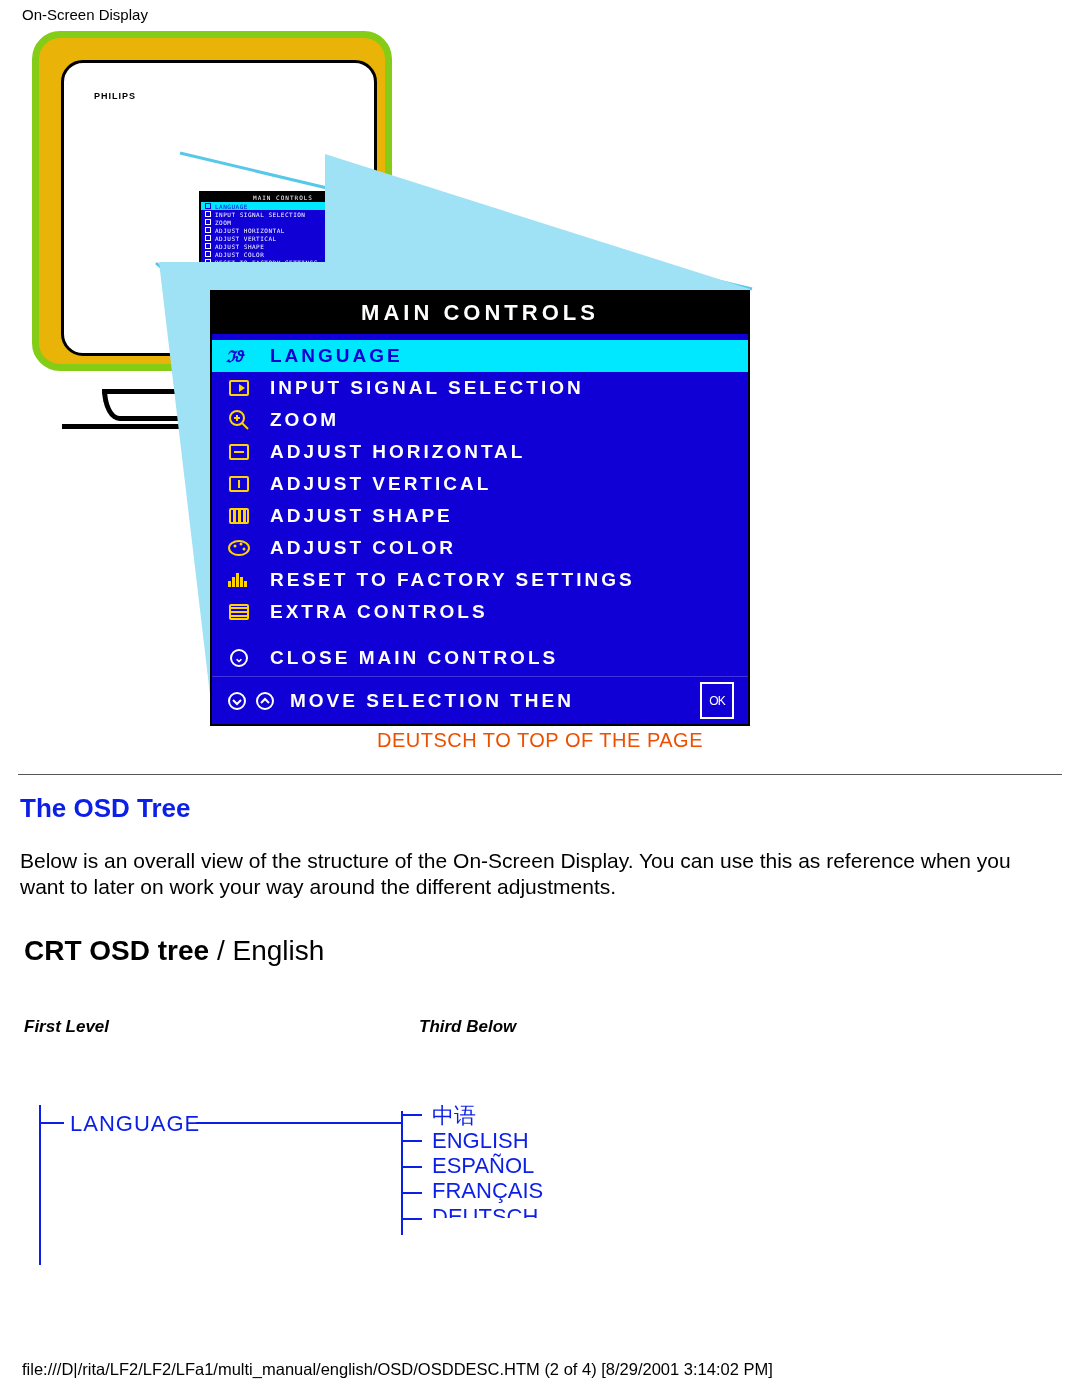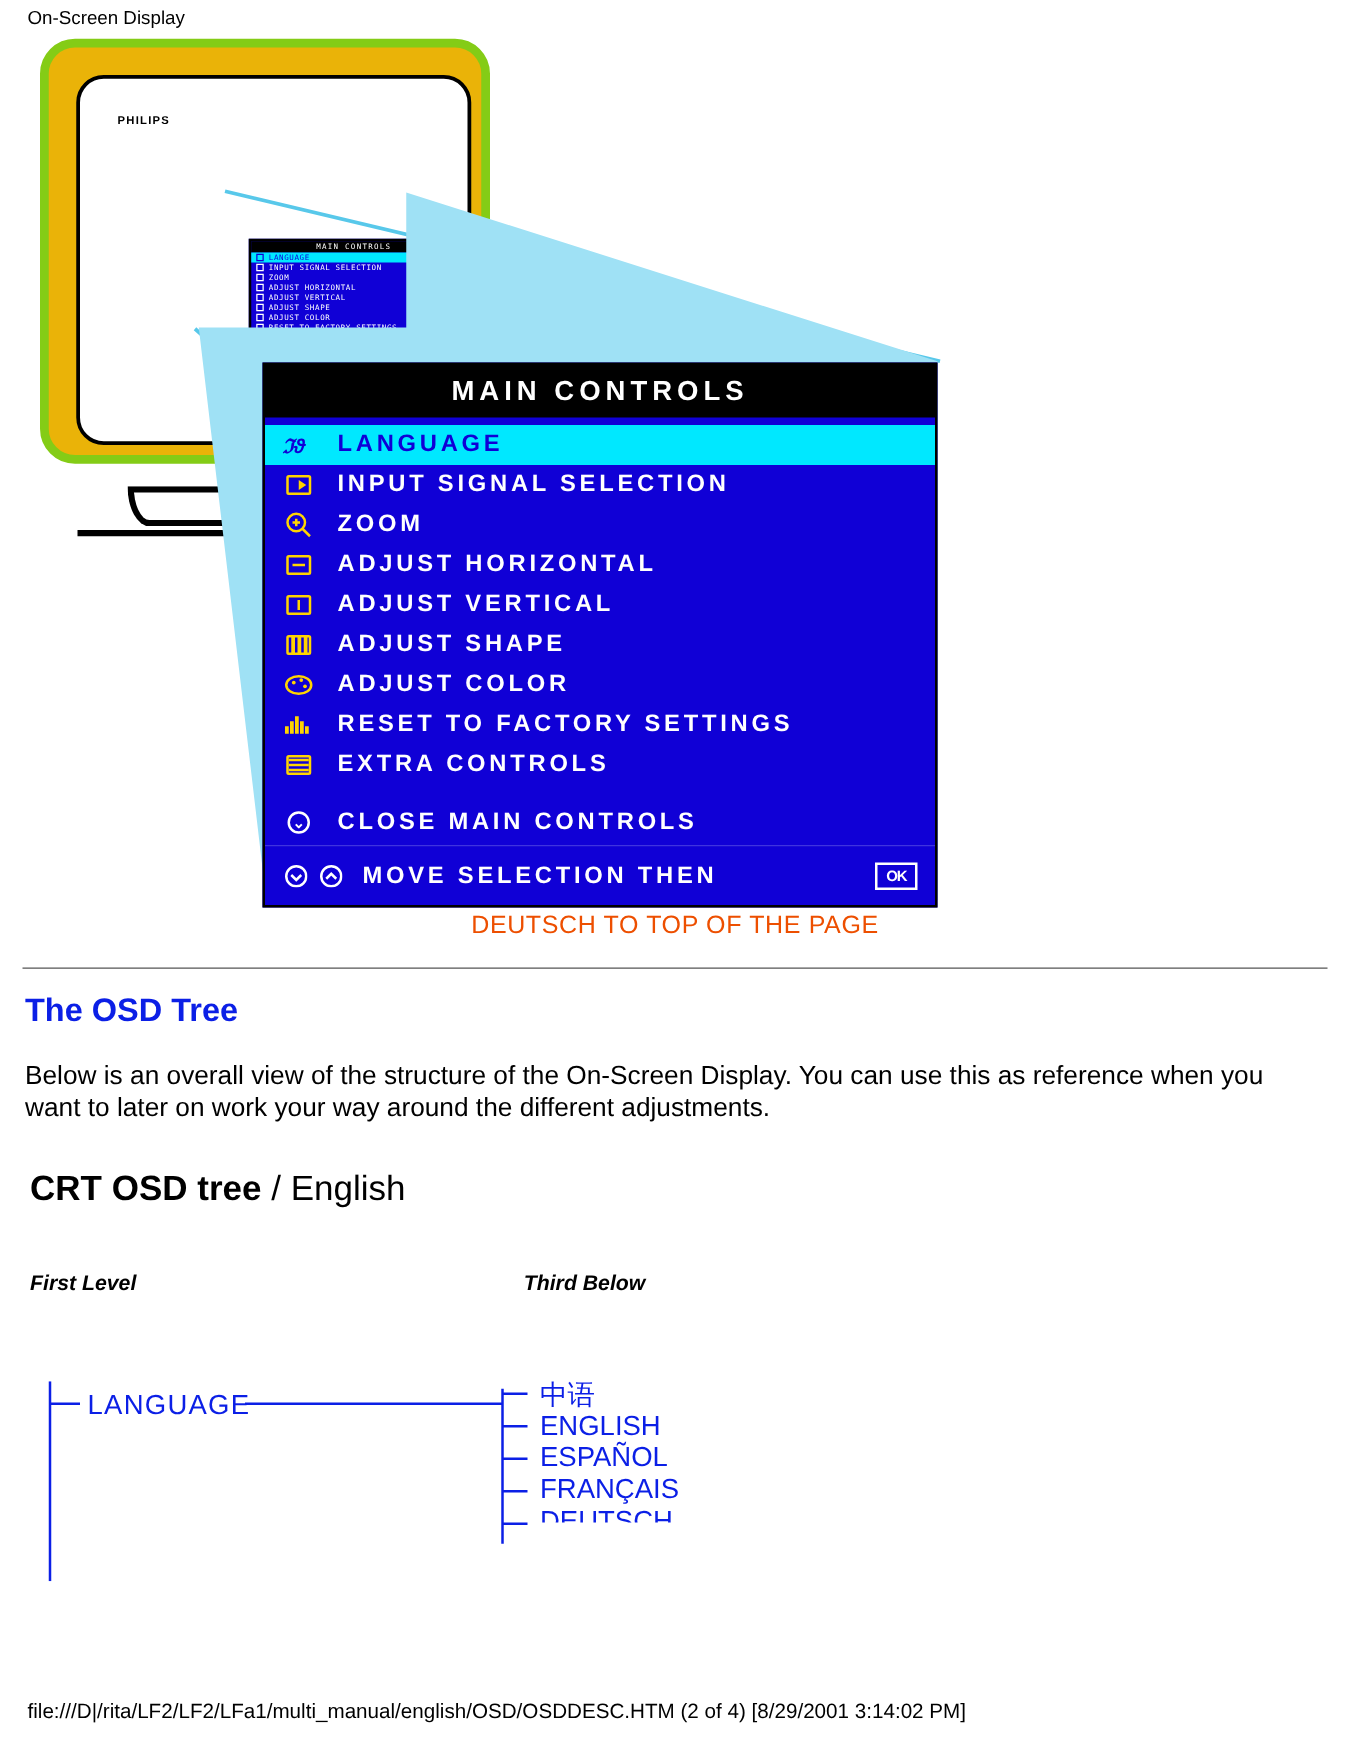--- a/index.html
+++ b/index.html
@@ -118,21 +118,21 @@
     text-transform: uppercase;
   }
   .osd-footer {
     display:flex; align-items:center;
     height: 48px;
     padding: 0 14px;
     border-top: 1px solid rgba(255,255,255,0.2);
   }
   .osd-footer .fic { color:#fff; font-size:18px; margin-right:6px; display:inline-flex; width:22px; justify-content:center;}
   .osd-footer .ftxt { font-size:19px; font-weight:bold; letter-spacing:3px; text-transform:uppercase; margin-left:8px;}
-  .osd-footer .okbox { margin-left:auto; width:34px; height:22px; border:2px solid #fff; display:flex; align-items:center; justify-content:center; font-size:12px; font-weight:bold; letter-spacing:-1px;}
+  .osd-footer .okbox { margin-left:auto; width:34px; height:37px; border:2px solid #fff; display:flex; align-items:center; justify-content:center; font-size:12px; font-weight:normal; letter-spacing:-1px;}
   
   .ic-box { width:20px; height:16px; border:2px solid currentColor; border-radius:2px; position:relative; display:flex; align-items:center; justify-content:center;}
   .ic-line-h::after{content:"";position:absolute;left:3px;right:3px;top:50%;height:2px;background:currentColor;transform:translateY(-50%);}
   .ic-line-v::after{content:"";position:absolute;top:2px;bottom:2px;left:50%;width:2px;background:currentColor;transform:translateX(-50%);}
   .ic-pillars{display:flex;gap:2px;}
   .ic-pillars span{width:3px;height:14px;background:currentColor;}
   .ic-arrow-in{position:relative;}
   .ic-arrow-in::before{content:"";position:absolute;right:2px;top:50%;width:0;height:0;border-top:4px solid transparent;border-bottom:4px solid transparent;border-left:6px solid currentColor;transform:translateY(-50%);}
   .ic-list{display:flex;flex-direction:column;gap:2px;}
   .ic-list span{width:16px;height:2px;background:currentColor;}

